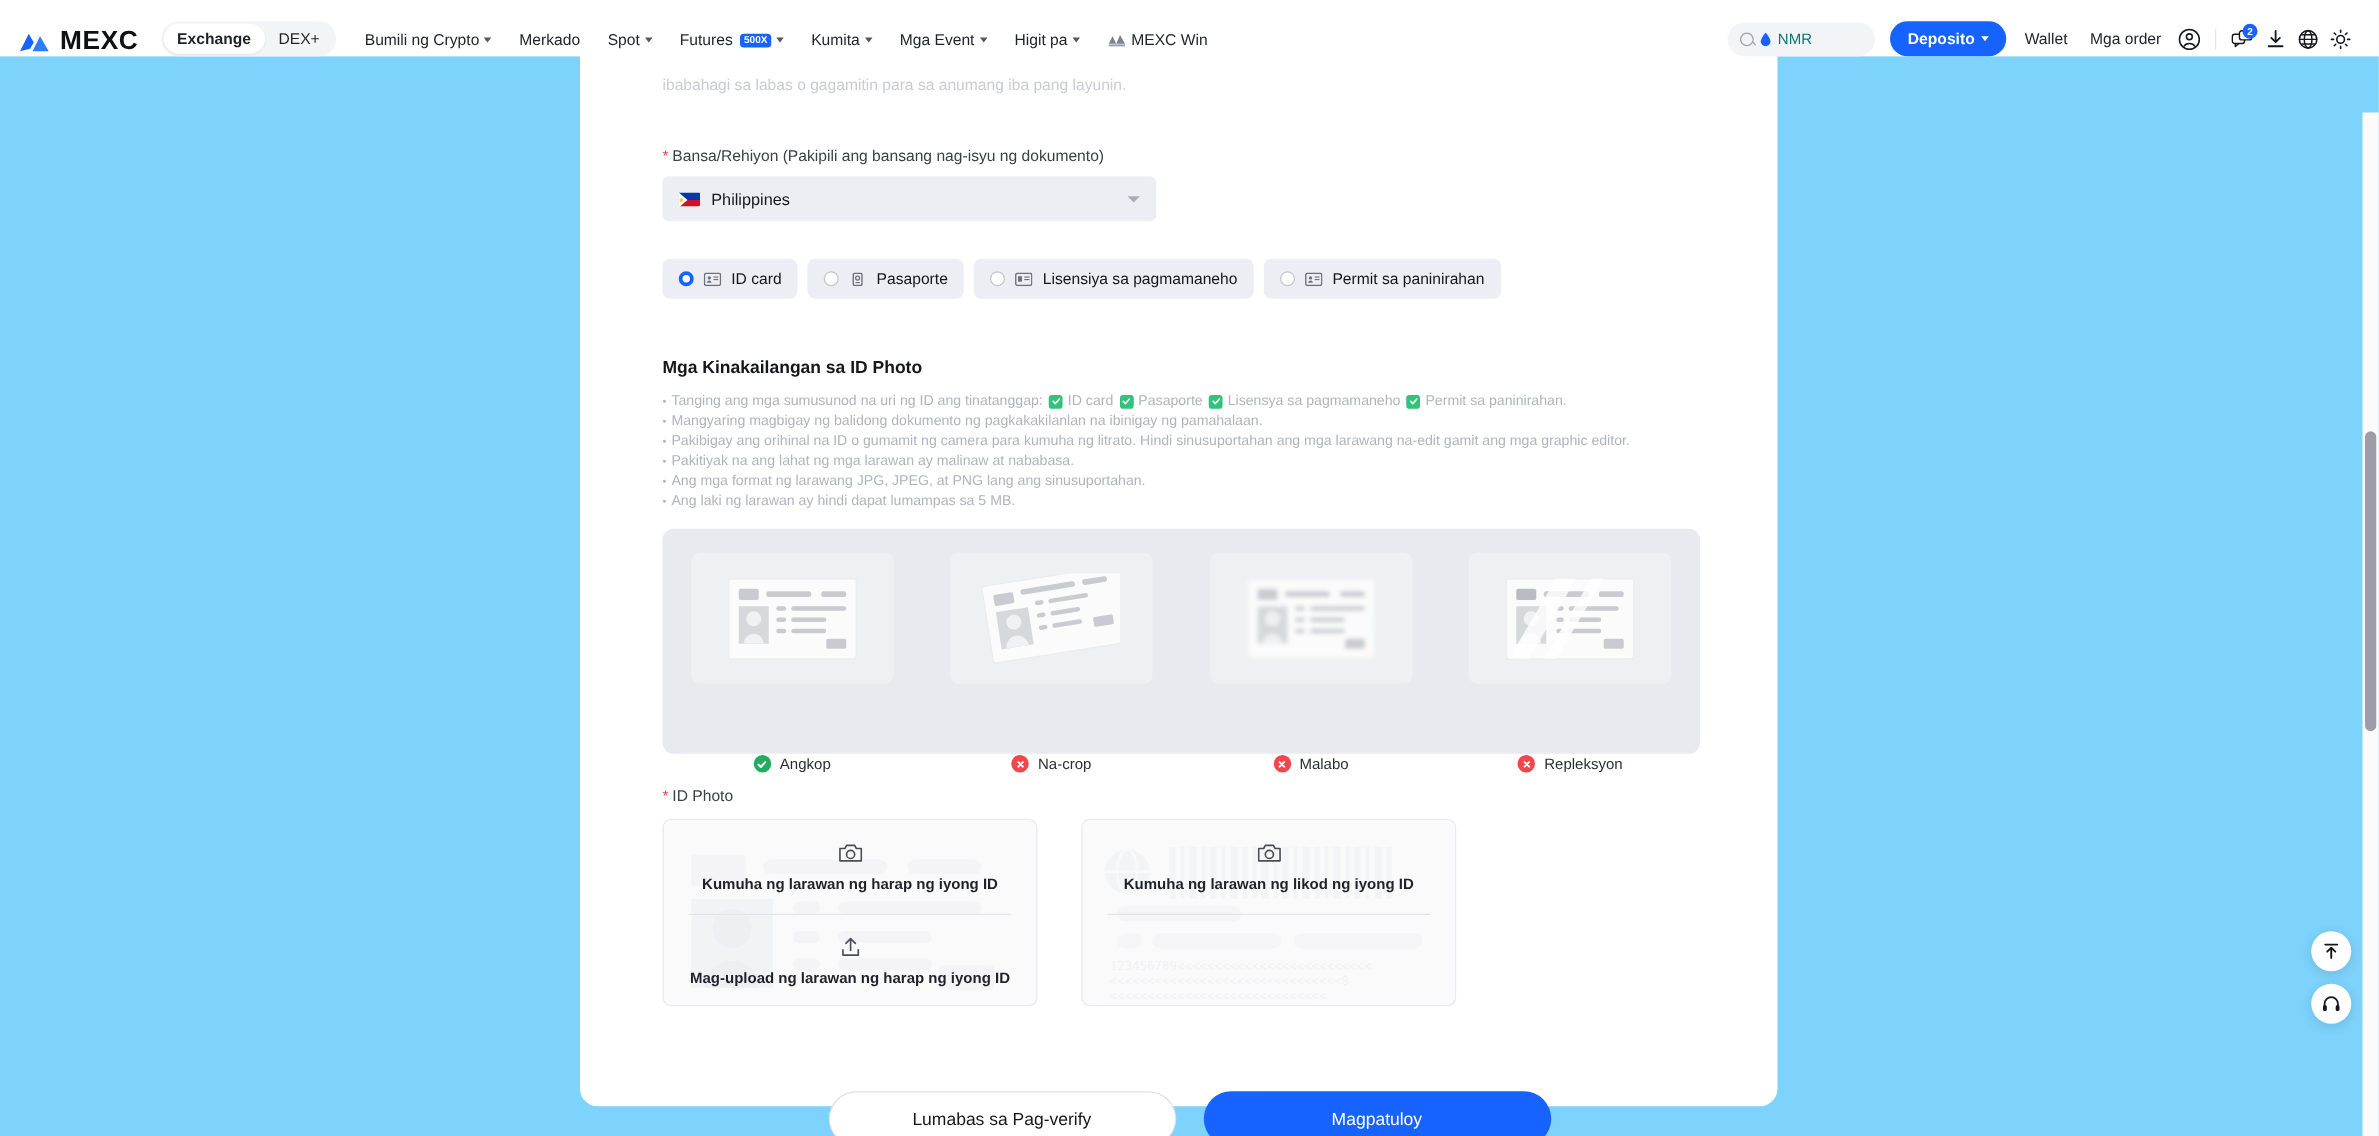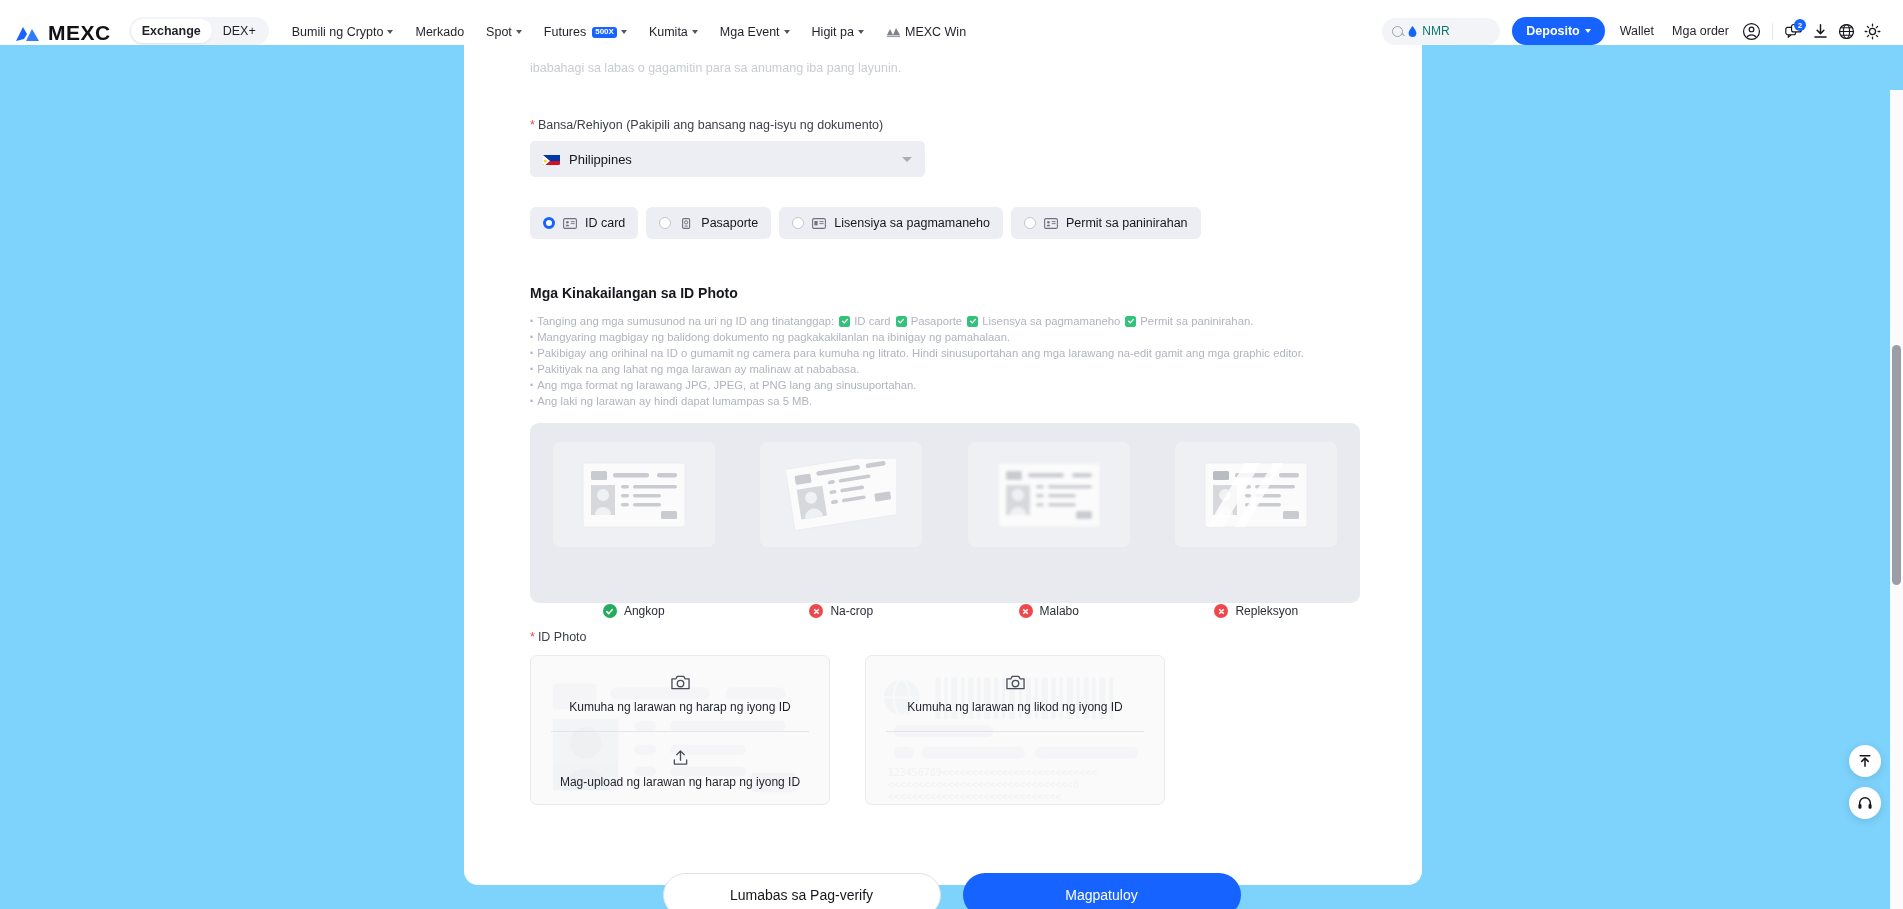--- a/index.html
+++ b/index.html
@@ -109,21 +109,21 @@
   .upl {
     width: 300px; height: 150px; background: #fafafb; border: 1px solid #e8eaef; border-radius: 7px;
     position: relative; overflow: hidden; cursor: pointer;
   }
   .upl-wm { position: absolute; inset: 0; opacity: .5; }
   .upl-wm svg { width: 100%; height: 100%; }
   .upl-half { position: absolute; left: 0; width: 100%; height: 75px; display: flex; flex-direction: column; align-items: center; justify-content: center; gap: 9px; z-index: 2; }
   .upl-half.top { top: 0; }
   .upl-half.bot { top: 75px; }
   .upl-sep { position: absolute; left: 20px; right: 20px; top: 75px; height: 1px; background: #e2e4ea; z-index: 3; }
-  .upl-txt { font-size: 12px; color: #1f2229; }
+  .upl-txt { font-size: 12px; color: #1f2229; font-weight: bold; }
   .upl-ico { width: 19px; height: 17px; }
 
   
   .footer { position: absolute; left: 0; top: 828px; width: 1903px; display: flex; justify-content: center; gap: 22px; }
   .btn-sec { width: 278px; height: 44px; border: 1px solid #dfe1e7; background: #fff; border-radius: 22px; font-size: 14px; color: #15171c; cursor: pointer; font-family: "Liberation Sans", sans-serif; }
   .btn-pri { width: 278px; height: 44px; border: none; background: #1763ff; border-radius: 22px; font-size: 14px; color: #fff; cursor: pointer; font-family: "Liberation Sans", sans-serif; }
 
   
   .fabs { position: absolute; right: 22px; top: 700px; display: flex; flex-direction: column; gap: 10px; z-index: 30; }
   .fab { width: 32px; height: 32px; border-radius: 50%; background: #fff; box-shadow: 0 2px 9px rgba(24,28,44,.14); display: flex; align-items: center; justify-content: center; cursor: pointer; }

